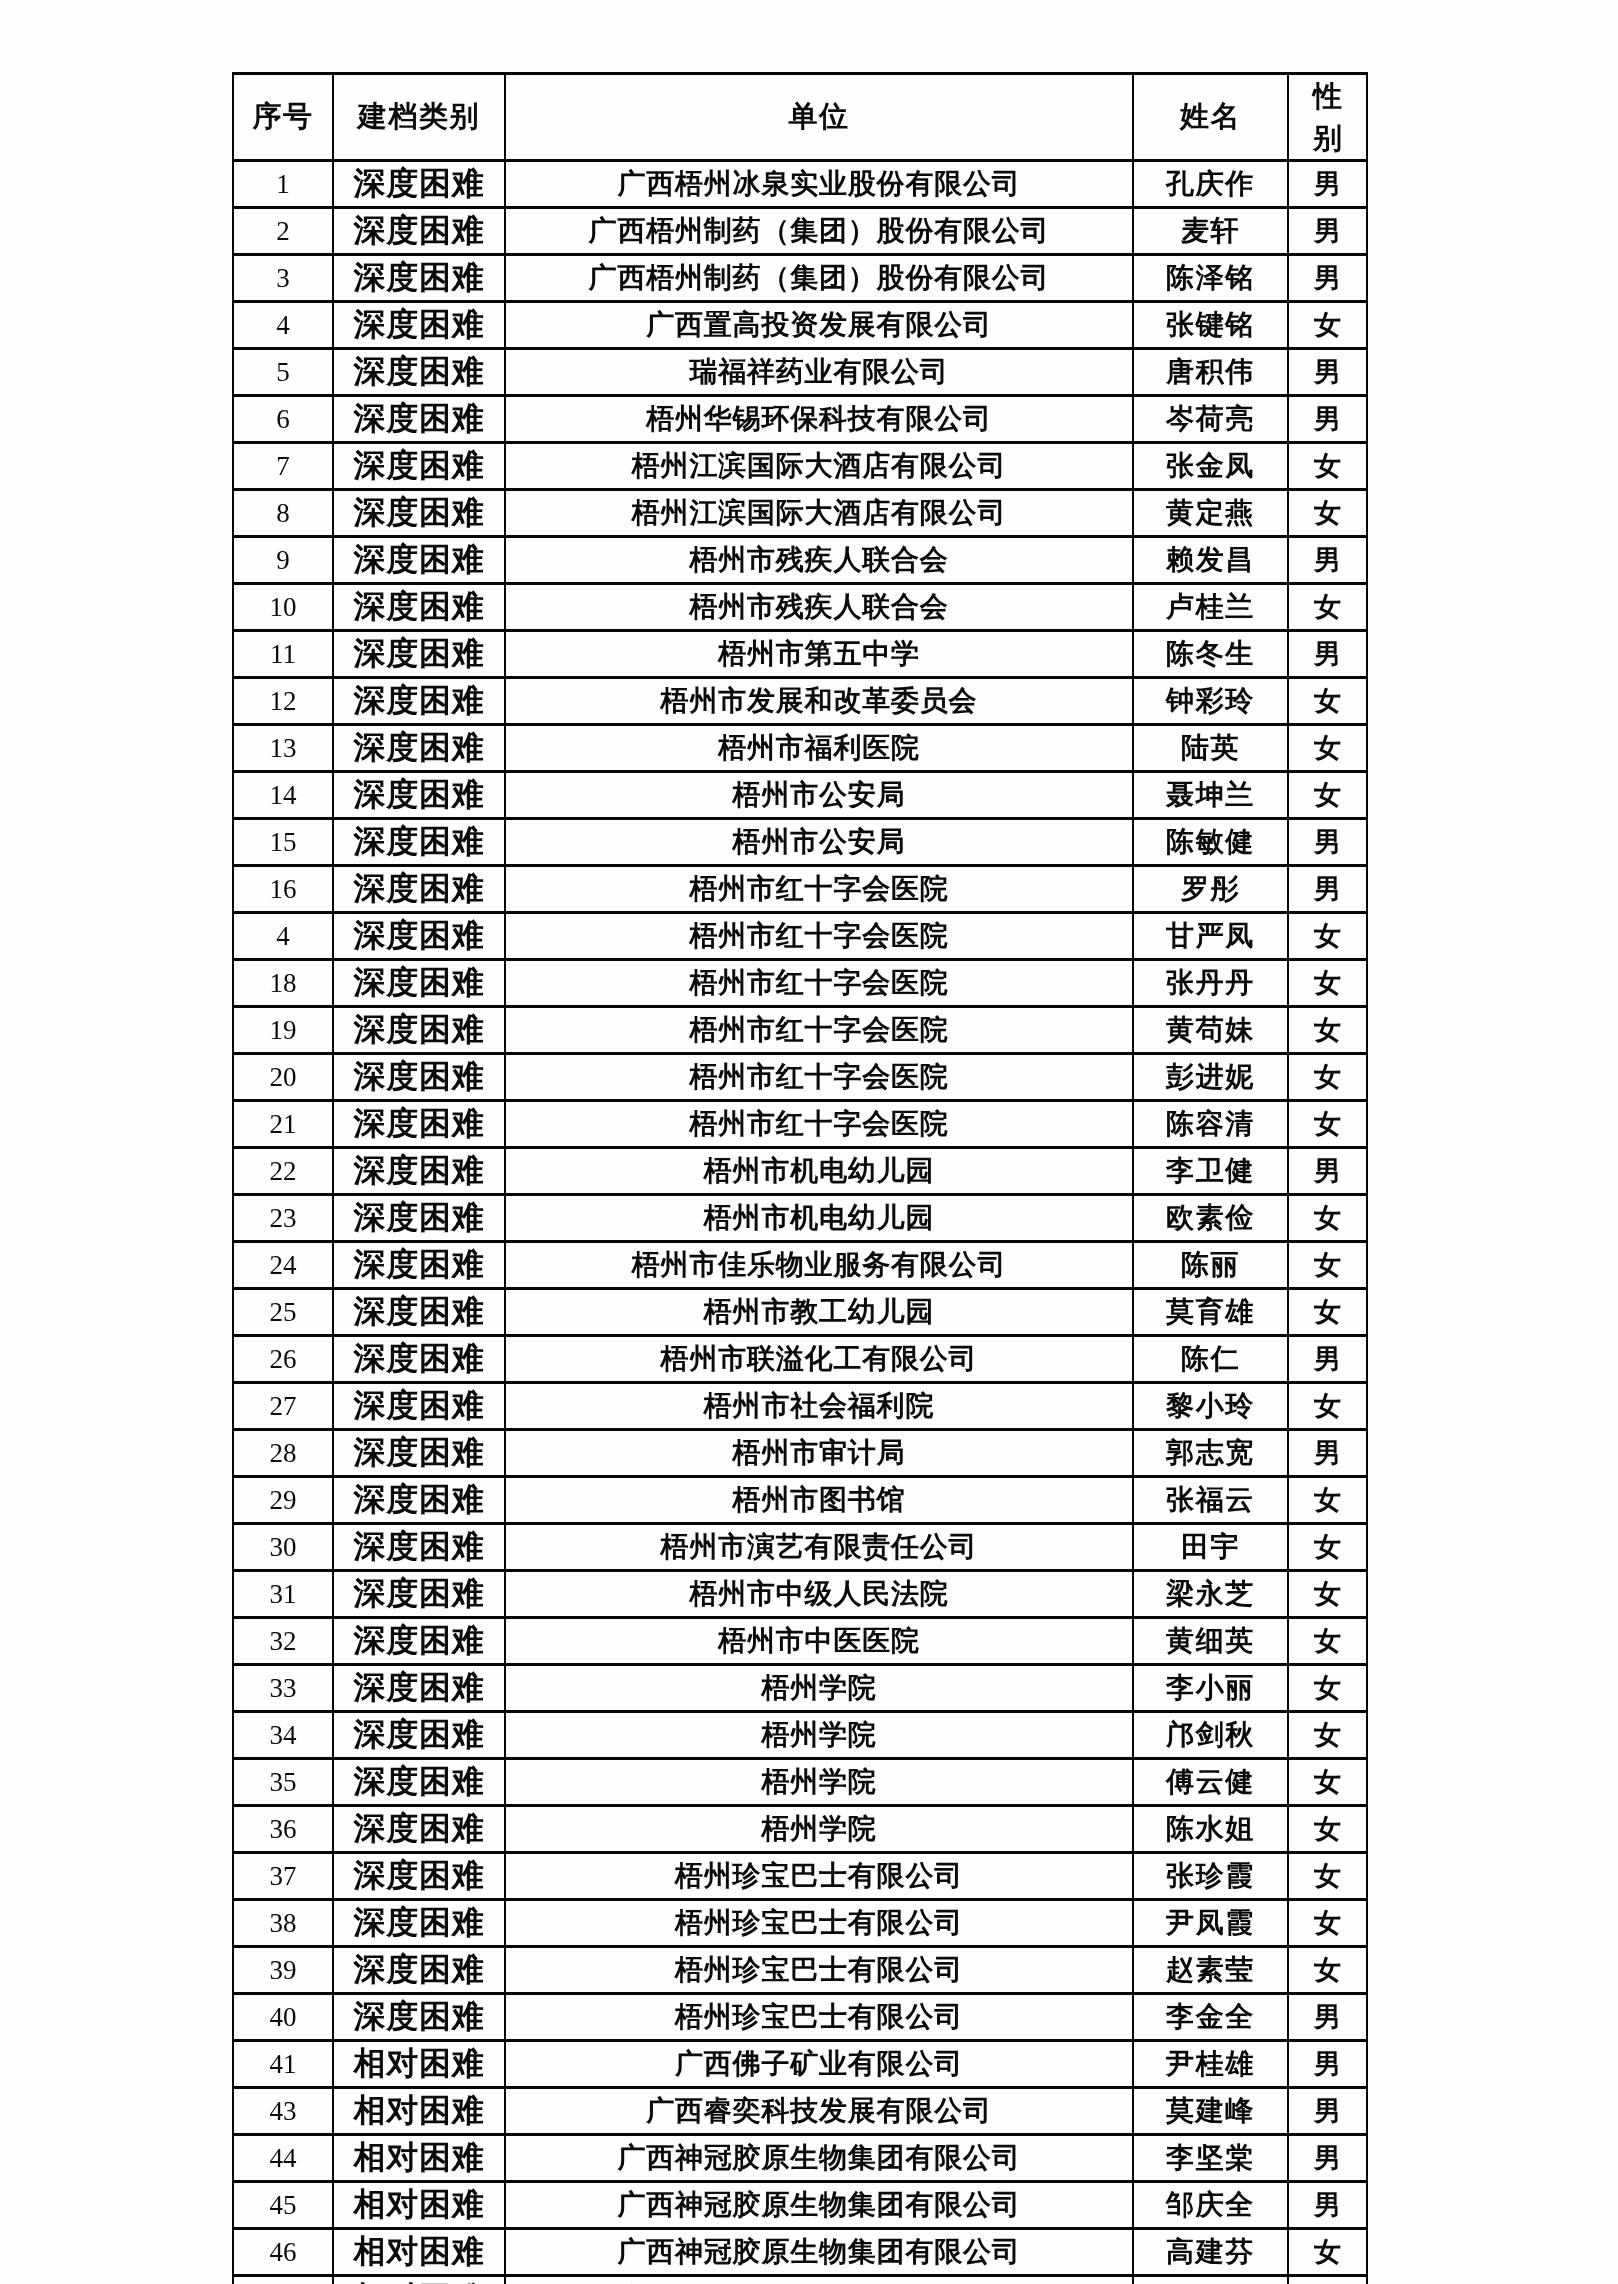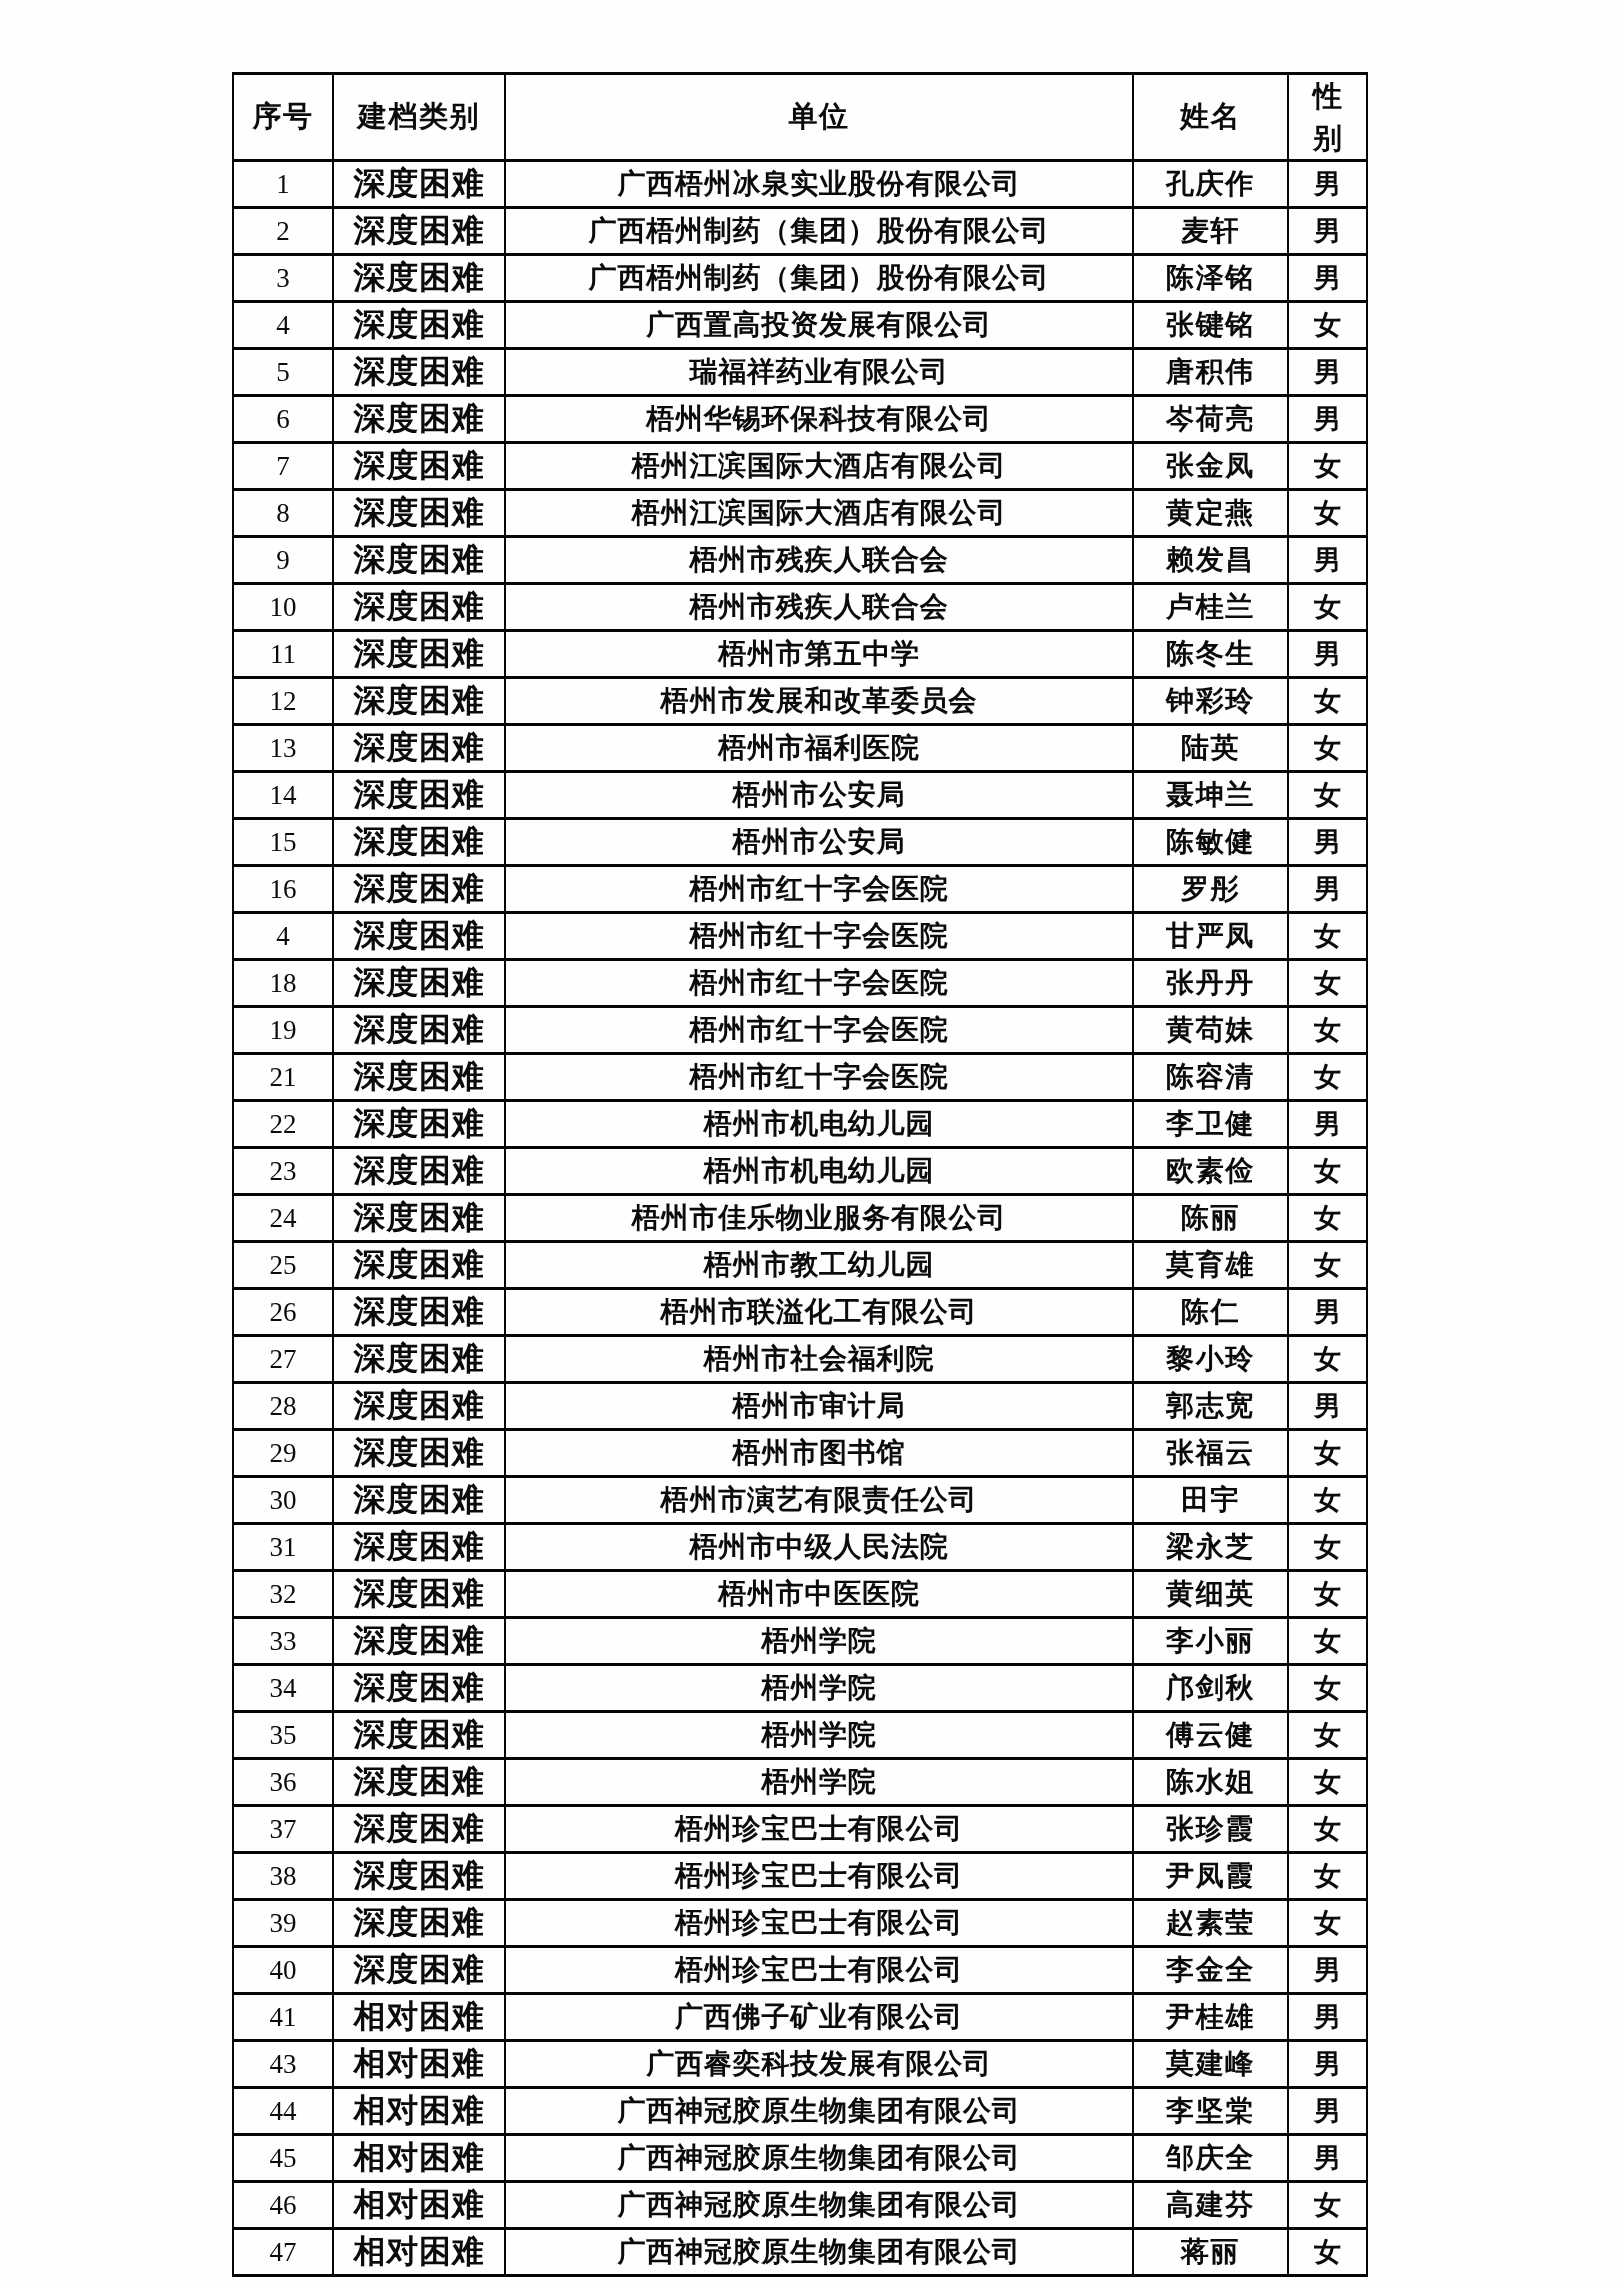--- a/index.html
+++ b/index.html
@@ -256,20 +256,27 @@
   </tr>
 
   <tr>
     <td class="cell-no">19</td>
     <td class="cell-category">深度困难</td>
     <td class="cell-unit">梧州市红十字会医院</td>
     <td class="cell-name">黄苟妹</td>
     <td class="cell-gender">女</td>
   </tr>
 
+  <tr>
+    <td class="cell-no">20</td>
+    <td class="cell-category">深度困难</td>
+    <td class="cell-unit">梧州市红十字会医院</td>
+    <td class="cell-name">彭进妮</td>
+    <td class="cell-gender">女</td>
+  </tr>
 
   <tr>
     <td class="cell-no">21</td>
     <td class="cell-category">深度困难</td>
     <td class="cell-unit">梧州市红十字会医院</td>
     <td class="cell-name">陈容清</td>
     <td class="cell-gender">女</td>
   </tr>
 
   <tr>

